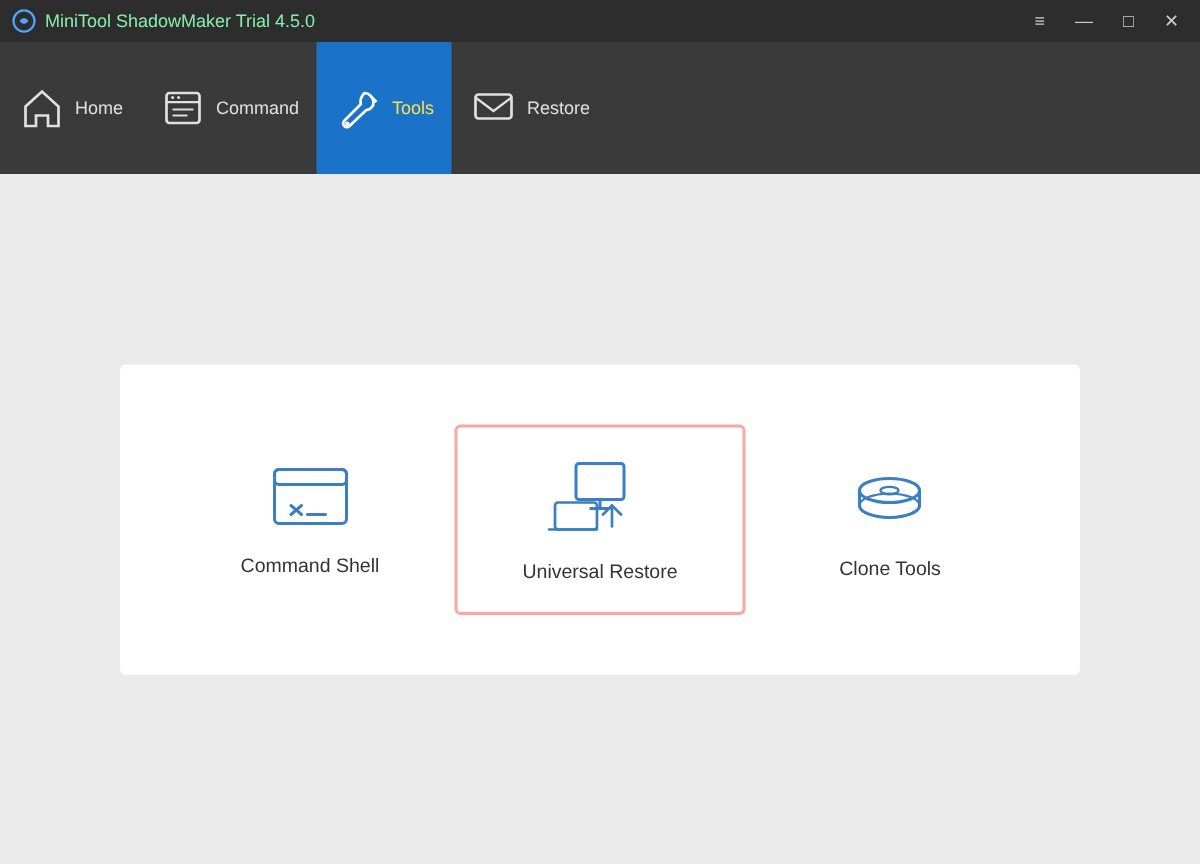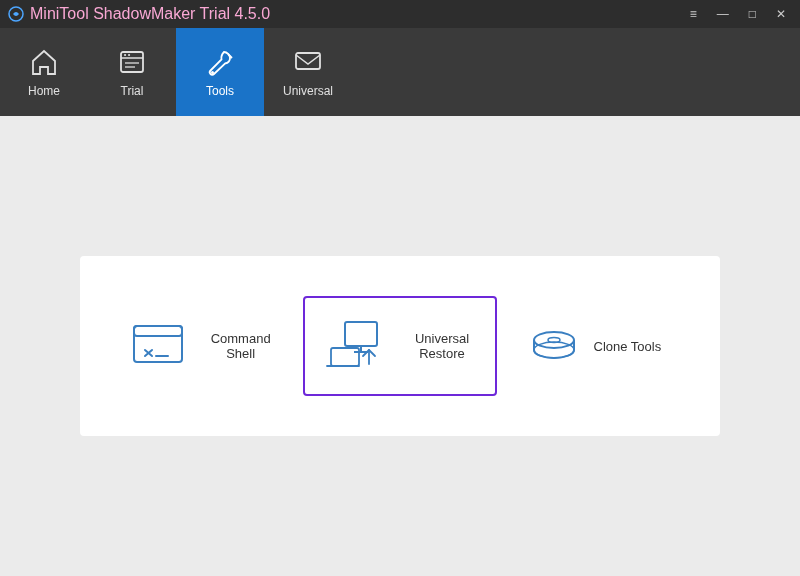--- a/index.html
+++ b/index.html
@@ -23,22 +23,22 @@
       padding: 0 8px;
     }
 
     .title-bar-left {
       display: flex;
       align-items: center;
       gap: 6px;
     }
 
     .title-bar-text {
-      color: #f9a8d4;
-      font-size: 16px;
+      color: #86efac;
+      font-size: 12px;
     }
 
     .title-bar-controls {
       display: flex;
       gap: 8px;
     }
 
     .title-bar-btn {
       color: #cccccc;
       font-size: 12px;
@@ -50,21 +50,20 @@
     
     .nav-bar {
       background: #3a3a3a;
       height: 88px;
       display: flex;
       align-items: stretch;
     }
 
     .nav-item {
       display: flex;
-      flex-direction: column;
       align-items: center;
       justify-content: center;
       min-width: 88px;
       padding: 8px 12px;
       cursor: pointer;
       gap: 6px;
       transition: background 0.15s;
     }
 
     .nav-item.active {
@@ -80,21 +79,21 @@
     .nav-item.active .nav-icon {
       color: #ffffff;
     }
 
     .nav-label {
       color: #e0e0e0;
       font-size: 12px;
     }
 
     .nav-item.active .nav-label {
-      color: #ffffff;
+      color: #fde047;
     }
 
     
     .main-content {
       background: #ebebeb;
       height: calc(576px - 28px - 88px);
       display: flex;
       align-items: center;
       justify-content: center;
       padding: 20px;
@@ -108,32 +107,33 @@
       display: flex;
       align-items: center;
       justify-content: center;
       gap: 0;
       width: 640px;
       min-height: 180px;
     }
 
     .tool-item {
       display: flex;
+      flex-direction: column;
       align-items: center;
       justify-content: center;
       width: 200px;
       padding: 20px;
       cursor: pointer;
       border-radius: 4px;
       gap: 12px;
       position: relative;
     }
 
     .tool-item.selected {
-      border: 2px solid #6d28d9;
+      border: 2px solid #fca5a5;
       border-radius: 4px;
     }
 
     .tool-icon {
       color: #3a7fc1;
     }
 
     .tool-label {
       font-size: 13px;
       color: #333;
@@ -182,21 +182,21 @@
     <div class="nav-icon">
       <svg width="32" height="32" viewBox="0 0 32 32" fill="none">
         <rect x="5" y="6" width="22" height="20" rx="2" stroke="#e0e0e0" stroke-width="1.8" fill="none"></rect>
         <path d="M5 12 H27" stroke="#e0e0e0" stroke-width="1.5"></path>
         <path d="M9 9 H9.1" stroke="#e0e0e0" stroke-width="2" stroke-linecap="round"></path>
         <path d="M13 9 H13.1" stroke="#e0e0e0" stroke-width="2" stroke-linecap="round"></path>
         <path d="M9 17 H23" stroke="#e0e0e0" stroke-width="1.3"></path>
         <path d="M9 21 H19" stroke="#e0e0e0" stroke-width="1.3"></path>
       </svg>
     </div>
-    <span class="nav-label">Trial</span>
+    <span class="nav-label">Command</span>
   </div>
 
 
   <div class="nav-item active">
     <div class="nav-icon">
       <svg width="32" height="32" viewBox="0 0 32 32" fill="none">
         <path d="M20 6 C23 6 26 9 26 12 C26 15 24 17 21 17.5 L10 28 C9 29 7.5 29 6.5 28 C5.5 27 5.5 25.5 6.5 24.5 L17.5 13.5 C17 11 18 8 20 6Z" stroke="white" stroke-width="1.8" fill="none"></path>
         <path d="M24 8 L28 12" stroke="white" stroke-width="1.8"></path>
         <circle cx="8.5" cy="26.5" r="1.5" fill="white"></circle>
       </svg>
@@ -204,21 +204,21 @@
     <span class="nav-label">Tools</span>
   </div>
 
   <div class="nav-item">
     <div class="nav-icon">
       <svg width="32" height="32" viewBox="0 0 32 32" fill="none">
         <rect x="4" y="7" width="24" height="16" rx="2" stroke="#e0e0e0" stroke-width="1.8" fill="none"></rect>
         <path d="M4 9 L16 18 L28 9" stroke="#e0e0e0" stroke-width="1.5"></path>
       </svg>
     </div>
-    <span class="nav-label">Universal</span>
+    <span class="nav-label">Restore</span>
   </div>
 
 </div>
 
 <div class="main-content">
   <div class="tools-panel">
 
     <div class="tool-item">
       <div class="tool-icon">
         <svg width="56" height="48" viewBox="0 0 56 48" fill="none">

